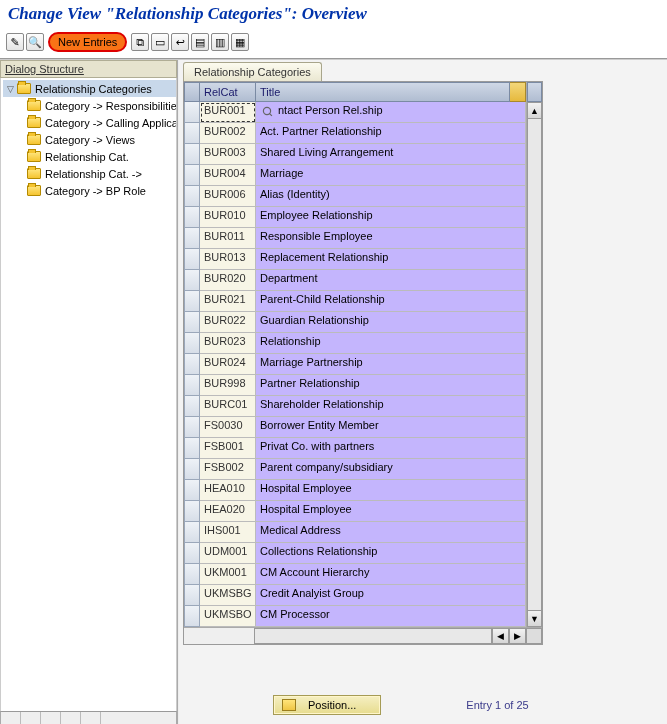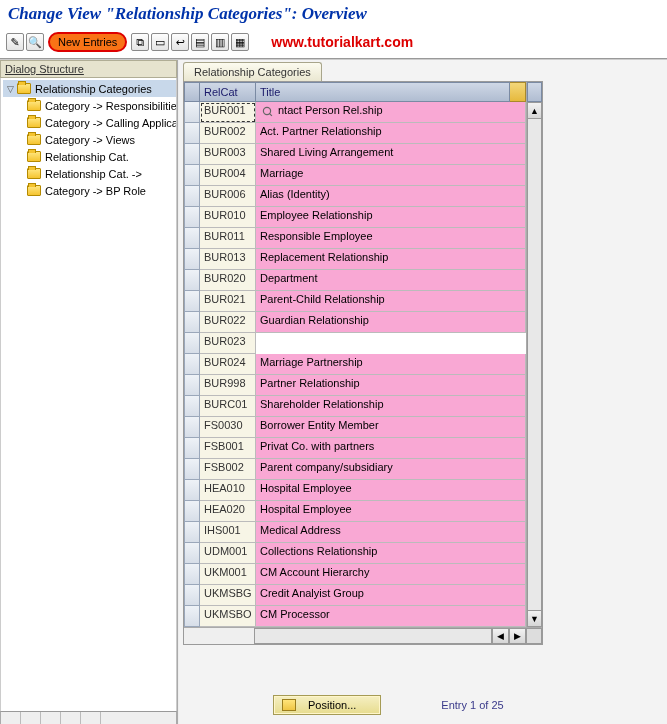--- a/index.html
+++ b/index.html
@@ -194,21 +194,21 @@
   }
   .data-row {
     display:flex;
     height:21px;
   }
   .td {
     border:1px solid #bbb;
     border-top:none;
     border-left:none;
     padding:2px 4px;
-    background:#f9a8d4;
+    background:#c4b5fd;
     font-size:11px;
     color:#000;
     white-space:nowrap;
     overflow:hidden;
   }
   .td.relcat {
     width:56px;
     background:#f7f5e6;
     color:#333;
   }
@@ -272,20 +272,21 @@
     cursor:pointer;
   }
   .pos-icon{
     width:14px;height:12px;
     background:linear-gradient(#ffe47a,#efc645);
     border:1px solid #9b7e1e;
   }
   .entry-text{
     color:#3a3a8a;
     font-size:11px;
+    margin-left:25px;
   }
   .title-search-icon{
     width:14px;height:14px;border:2px solid #666;border-radius:50%;
     position:relative;display:inline-block;margin-right:4px;vertical-align:middle;
     transform:scale(.6);
   }
   .title-search-icon::after{
     content:"";position:absolute;width:6px;height:2px;background:#666;
     bottom:-2px;right:-4px;transform:rotate(45deg);
   }
@@ -298,21 +299,20 @@
 <div class="toolbar">
   <div class="tb-btn">✎</div>
   <div class="tb-btn">🔍</div>
   <button class="new-entries">New Entries</button>
   <div class="tb-btn">⧉</div>
   <div class="tb-btn">▭</div>
   <div class="tb-btn">↩</div>
   <div class="tb-btn">▤</div>
   <div class="tb-btn">▥</div>
   <div class="tb-btn">▦</div>
-  <span class="watermark">www.tutorialkart.com</span>
 </div>
 
 <div class="content-area">
   <div class="left-pane">
     <div class="pane-header">Dialog Structure</div>
     <div class="tree">
       <div class="tree-row selected">
         <span class="twisty">▽</span>
         <span class="folder-icon"></span>
         <span>Relationship Categories</span>
@@ -433,20 +433,21 @@
               <div class="data-row">
                 <div class="td relcat">BUR021</div>
                 <div class="td title">Parent-Child Relationship</div>
               </div>
               <div class="data-row">
                 <div class="td relcat">BUR022</div>
                 <div class="td title">Guardian Relationship</div>
               </div>
               <div class="data-row">
                 <div class="td relcat">BUR023</div>
+                <div class="td title">Relationship</div>
               </div>
               <div class="data-row">
                 <div class="td relcat">BUR024</div>
                 <div class="td title">Marriage Partnership</div>
               </div>
               <div class="data-row">
                 <div class="td relcat">BUR998</div>
                 <div class="td title">Partner Relationship</div>
               </div>
               <div class="data-row">

